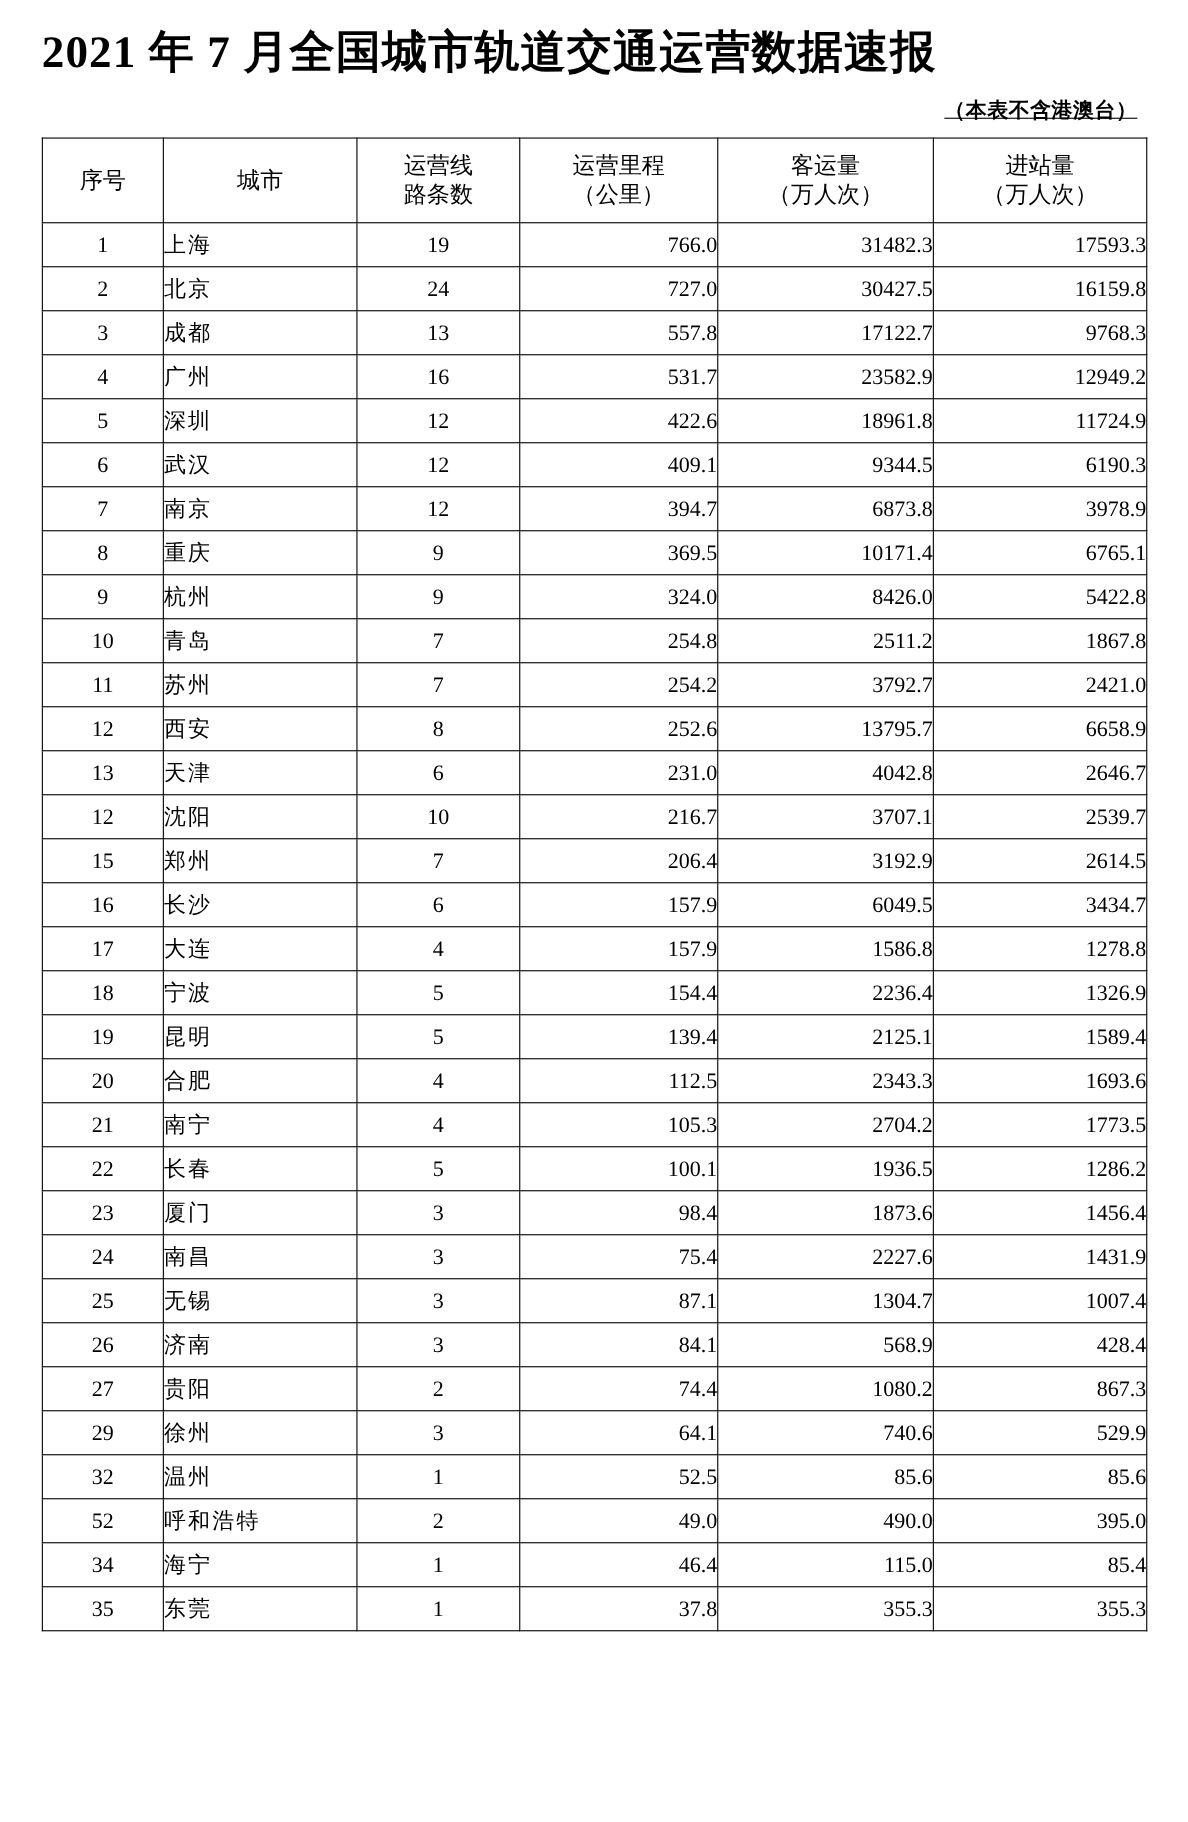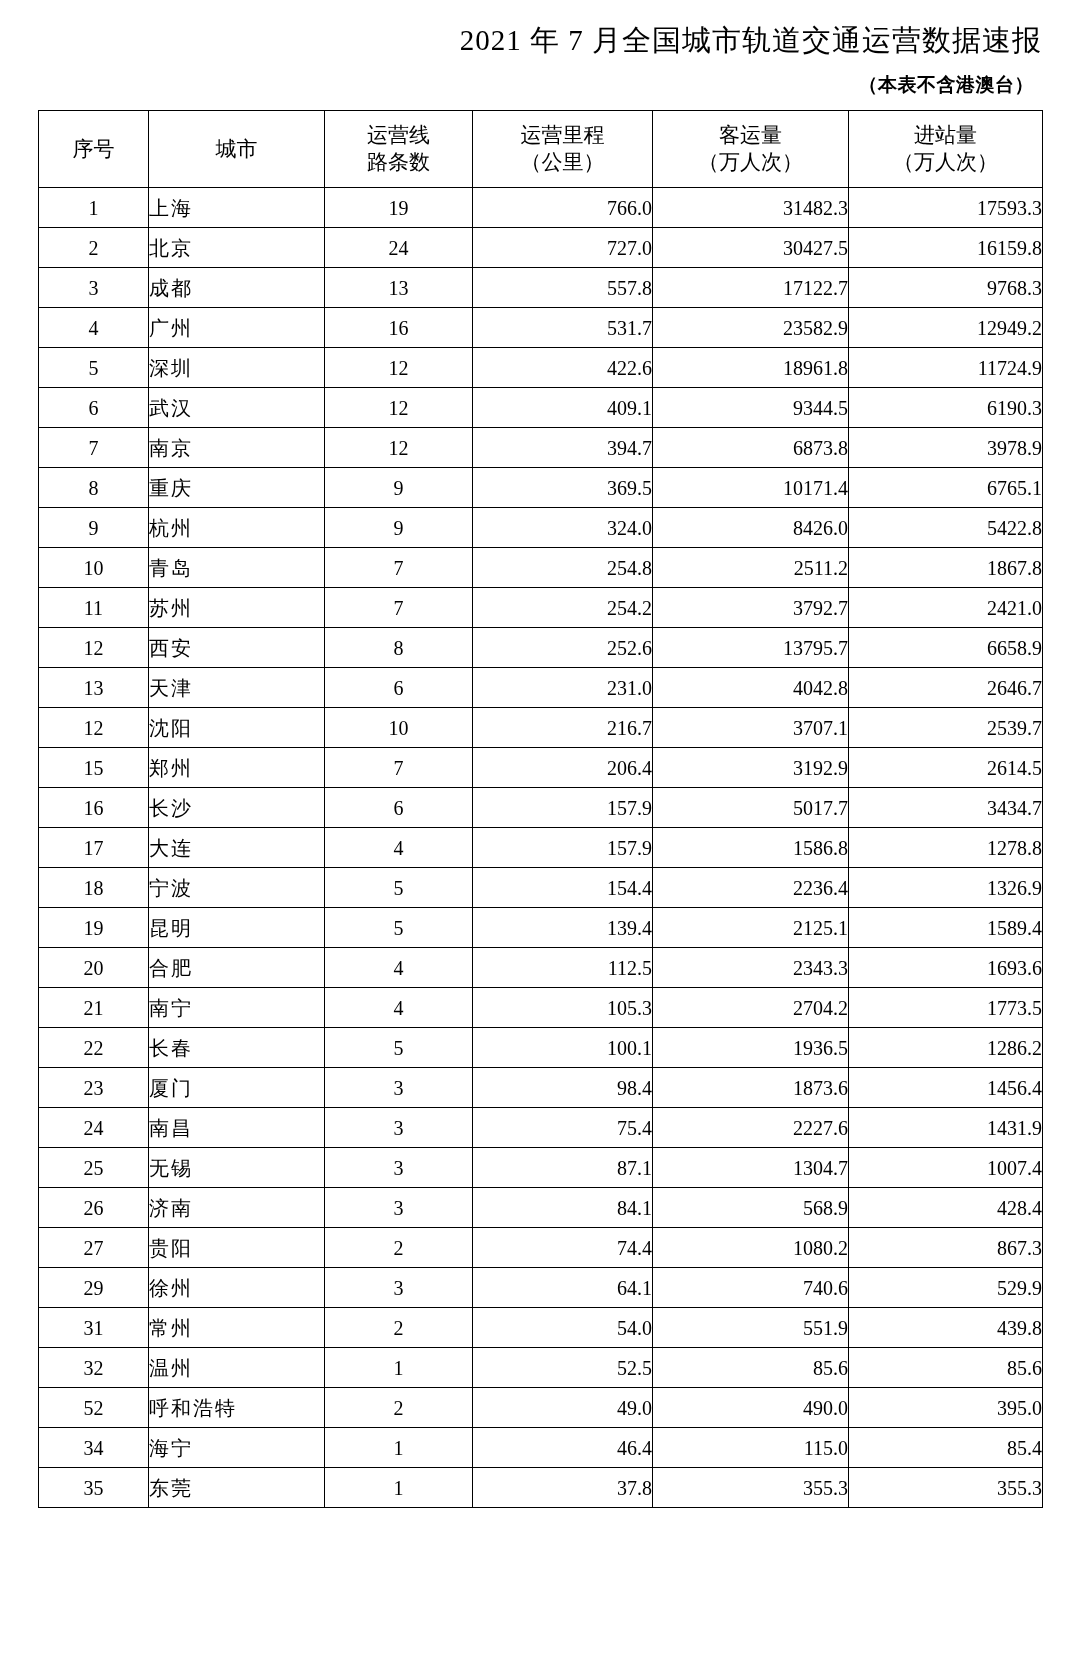--- a/index.html
+++ b/index.html
@@ -15,35 +15,36 @@
     overflow: hidden;
   }
   .page {
     width: 1080px;
     height: 1656px;
     position: relative;
     box-sizing: border-box;
     padding: 0 38px;
   }
   .doc-title {
-    text-align: right;
-    font-size: 29px;
-    font-weight: normal;
+    text-align: left;
+    font-size: 41px;
+    font-weight: bold;
     letter-spacing: 1px;
     margin-top: 22px;
     margin-bottom: 14px;
     line-height: 1.25;
   }
   .note-line {
     text-align: right;
     font-size: 19px;
     font-weight: bold;
     padding-right: 8px;
     margin-bottom: 12px;
     letter-spacing: 0.5px;
+    text-decoration: underline;
   }
   table.data-table {
     width: 1004px;
     border-collapse: collapse;
     table-layout: fixed;
   }
   table.data-table th,
   table.data-table td {
     border: 1px solid #000000;
     font-size: 20px;
@@ -252,21 +253,21 @@
           <td class="num-c">7</td>
           <td class="num-r">206.4</td>
           <td class="num-r">3192.9</td>
           <td class="num-r">2614.5</td>
         </tr>
         <tr>
           <td class="idx">16</td>
           <td class="city">长沙</td>
           <td class="num-c">6</td>
           <td class="num-r">157.9</td>
-          <td class="num-r">5017.7</td>
+          <td class="num-r">6049.5</td>
           <td class="num-r">3434.7</td>
         </tr>
         <tr>
           <td class="idx">17</td>
           <td class="city">大连</td>
           <td class="num-c">4</td>
           <td class="num-r">157.9</td>
           <td class="num-r">1586.8</td>
           <td class="num-r">1278.8</td>
         </tr>
@@ -352,28 +353,20 @@
         </tr>
         <tr>
           <td class="idx">29</td>
           <td class="city">徐州</td>
           <td class="num-c">3</td>
           <td class="num-r">64.1</td>
           <td class="num-r">740.6</td>
           <td class="num-r">529.9</td>
         </tr>
         <tr>
-          <td class="idx">31</td>
-          <td class="city">常州</td>
-          <td class="num-c">2</td>
-          <td class="num-r">54.0</td>
-          <td class="num-r">551.9</td>
-          <td class="num-r">439.8</td>
-        </tr>
-        <tr>
           <td class="idx">32</td>
           <td class="city">温州</td>
           <td class="num-c">1</td>
           <td class="num-r">52.5</td>
           <td class="num-r">85.6</td>
           <td class="num-r">85.6</td>
         </tr>
         <tr>
           <td class="idx">52</td>
           <td class="city">呼和浩特</td>

